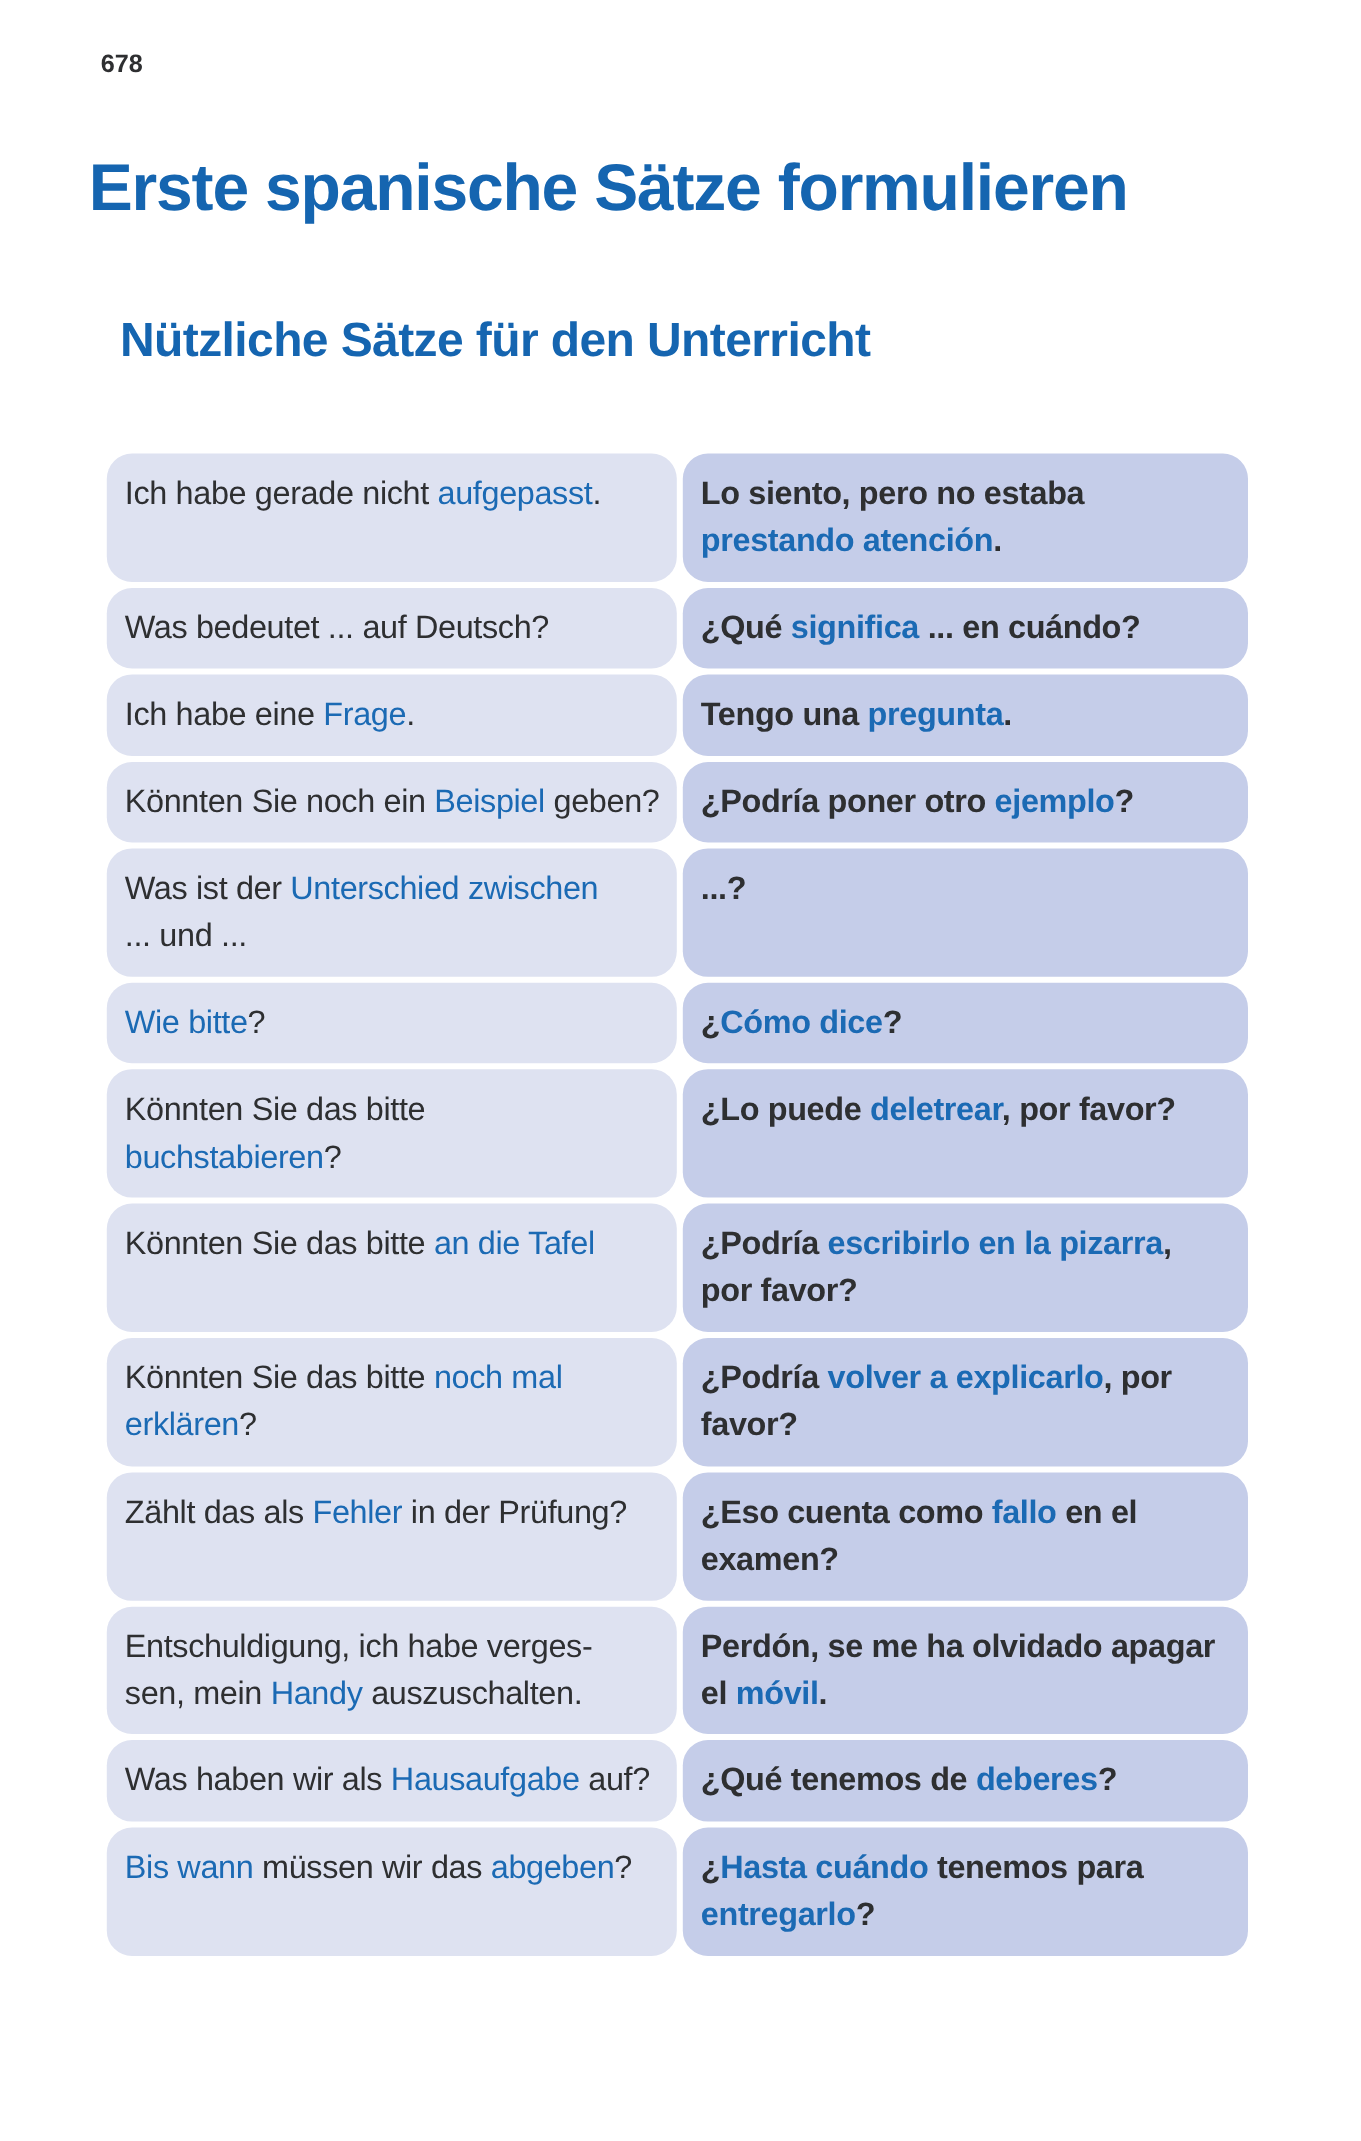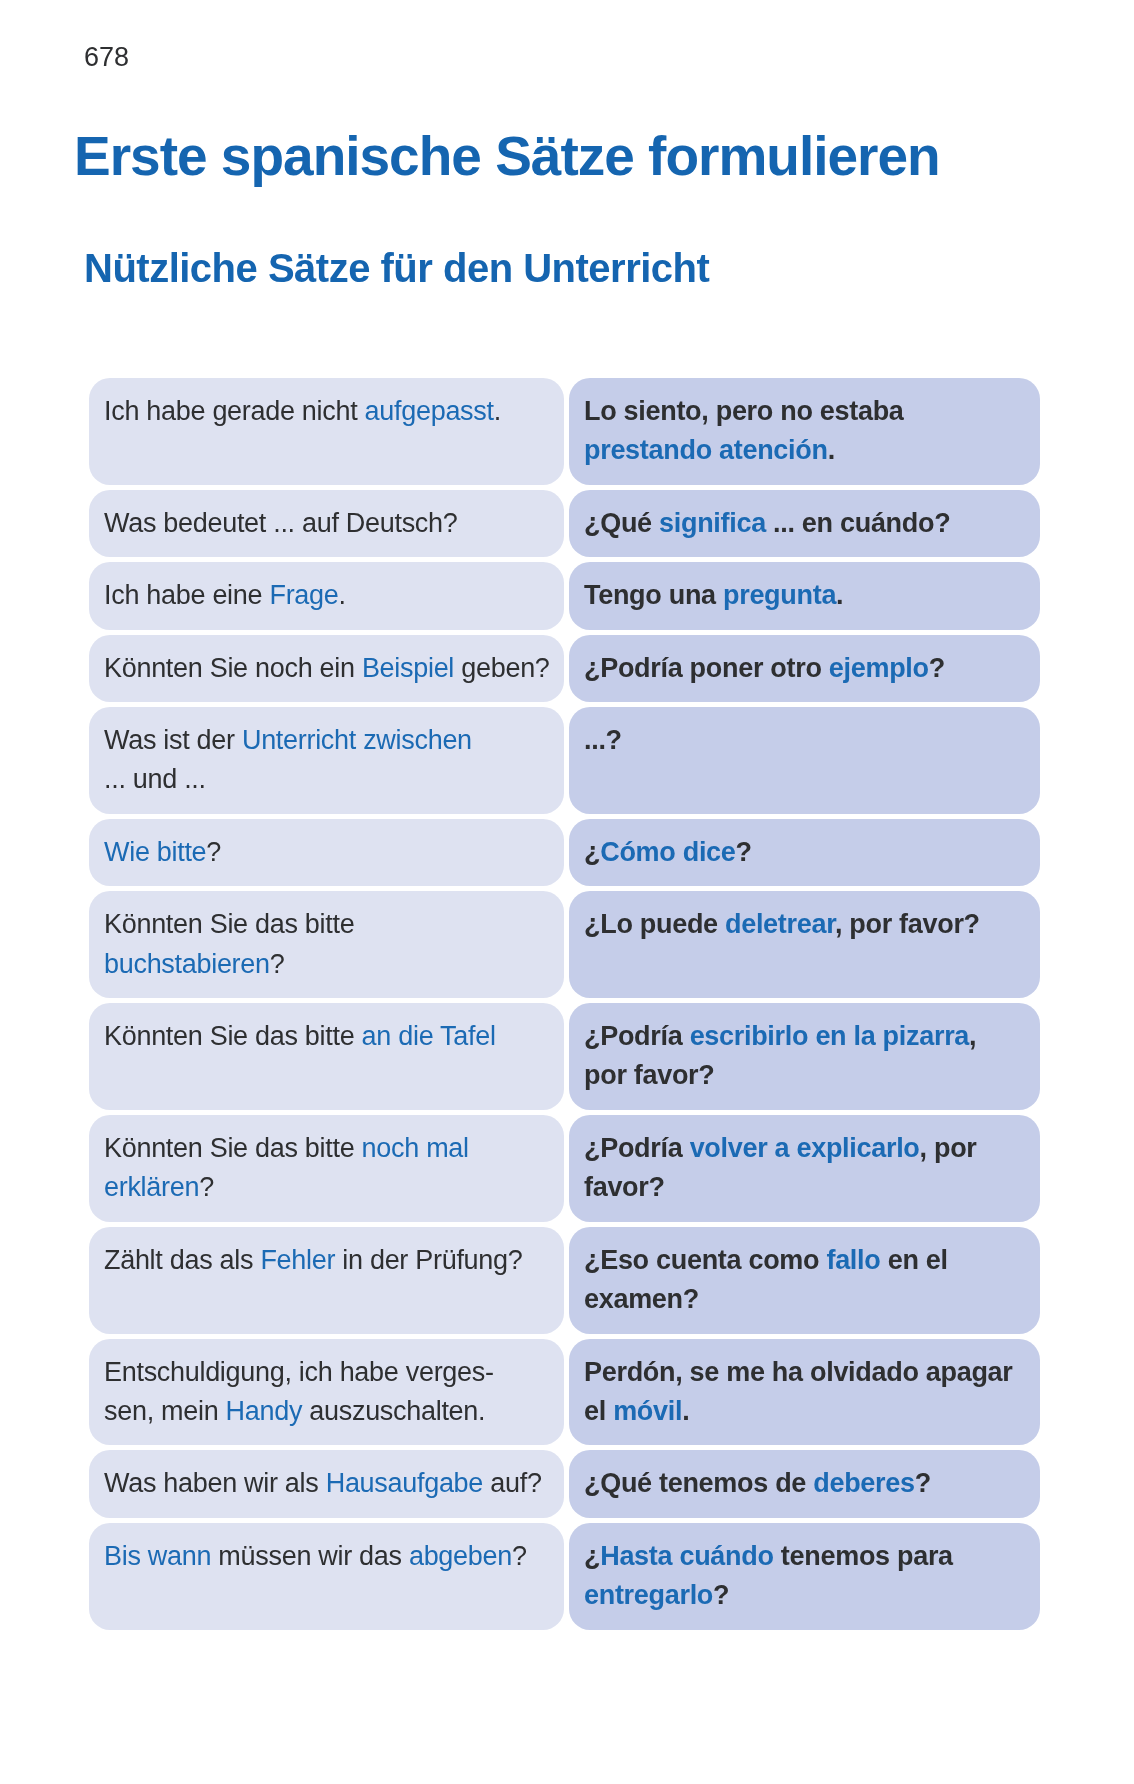--- a/index.html
+++ b/index.html
@@ -10,29 +10,29 @@
     position:relative;
     overflow:hidden;
     --accent:#1565b0;
     --blue:#1b6ab4;
     --dark:#2e2f31;
     --bgL:#dee2f1;
     --bgR:#c5cde9;
   }
   .page-number {
     position:absolute; left:84px; top:42px;
-    font-size:27px; font-weight:normal; color:var(--dark);
+    font-size:21px; font-weight:bold; color:var(--dark);
   }
   .title {
     position:absolute; left:74px; top:124px; margin:0;
     font-size:55px; font-weight:bold; color:var(--accent);
     letter-spacing:-1px; white-space:nowrap;
   }
   .subtitle {
-    position:absolute; left:84px; top:246px; margin:0;
+    position:absolute; left:84px; top:246px; margin:16px;
     font-size:40px; font-weight:bold; color:var(--accent);
     letter-spacing:-0.5px; white-space:nowrap;
   }
   .phrase-table {
     position:absolute; left:89px; top:378px; width:951px;
     display:flex; flex-direction:column; gap:5px;
   }
   .row { display:flex; gap:5px; }
   .cell {
     box-sizing:border-box;
@@ -84,21 +84,21 @@
     <div class="row">
       <div class="cell de">
         <div class="line"><span>Könnten Sie noch ein </span><span class="blue">Beispiel</span><span> geben?</span></div>
       </div>
       <div class="cell es">
         <div class="line"><span>¿Podría poner otro </span><span class="blue">ejemplo</span><span>?</span></div>
       </div>
     </div>
     <div class="row">
       <div class="cell de">
-        <div class="line"><span>Was ist der </span><span class="blue">Unterricht zwischen</span></div>
+        <div class="line"><span>Was ist der </span><span class="blue">Unterschied zwischen</span></div>
         <div class="line"><span>... und ...</span></div>
       </div>
       <div class="cell es">
         <div class="line"><span>...?</span></div>
       </div>
     </div>
     <div class="row">
       <div class="cell de">
         <div class="line"><span class="blue">Wie bitte</span><span>?</span></div>
       </div>

